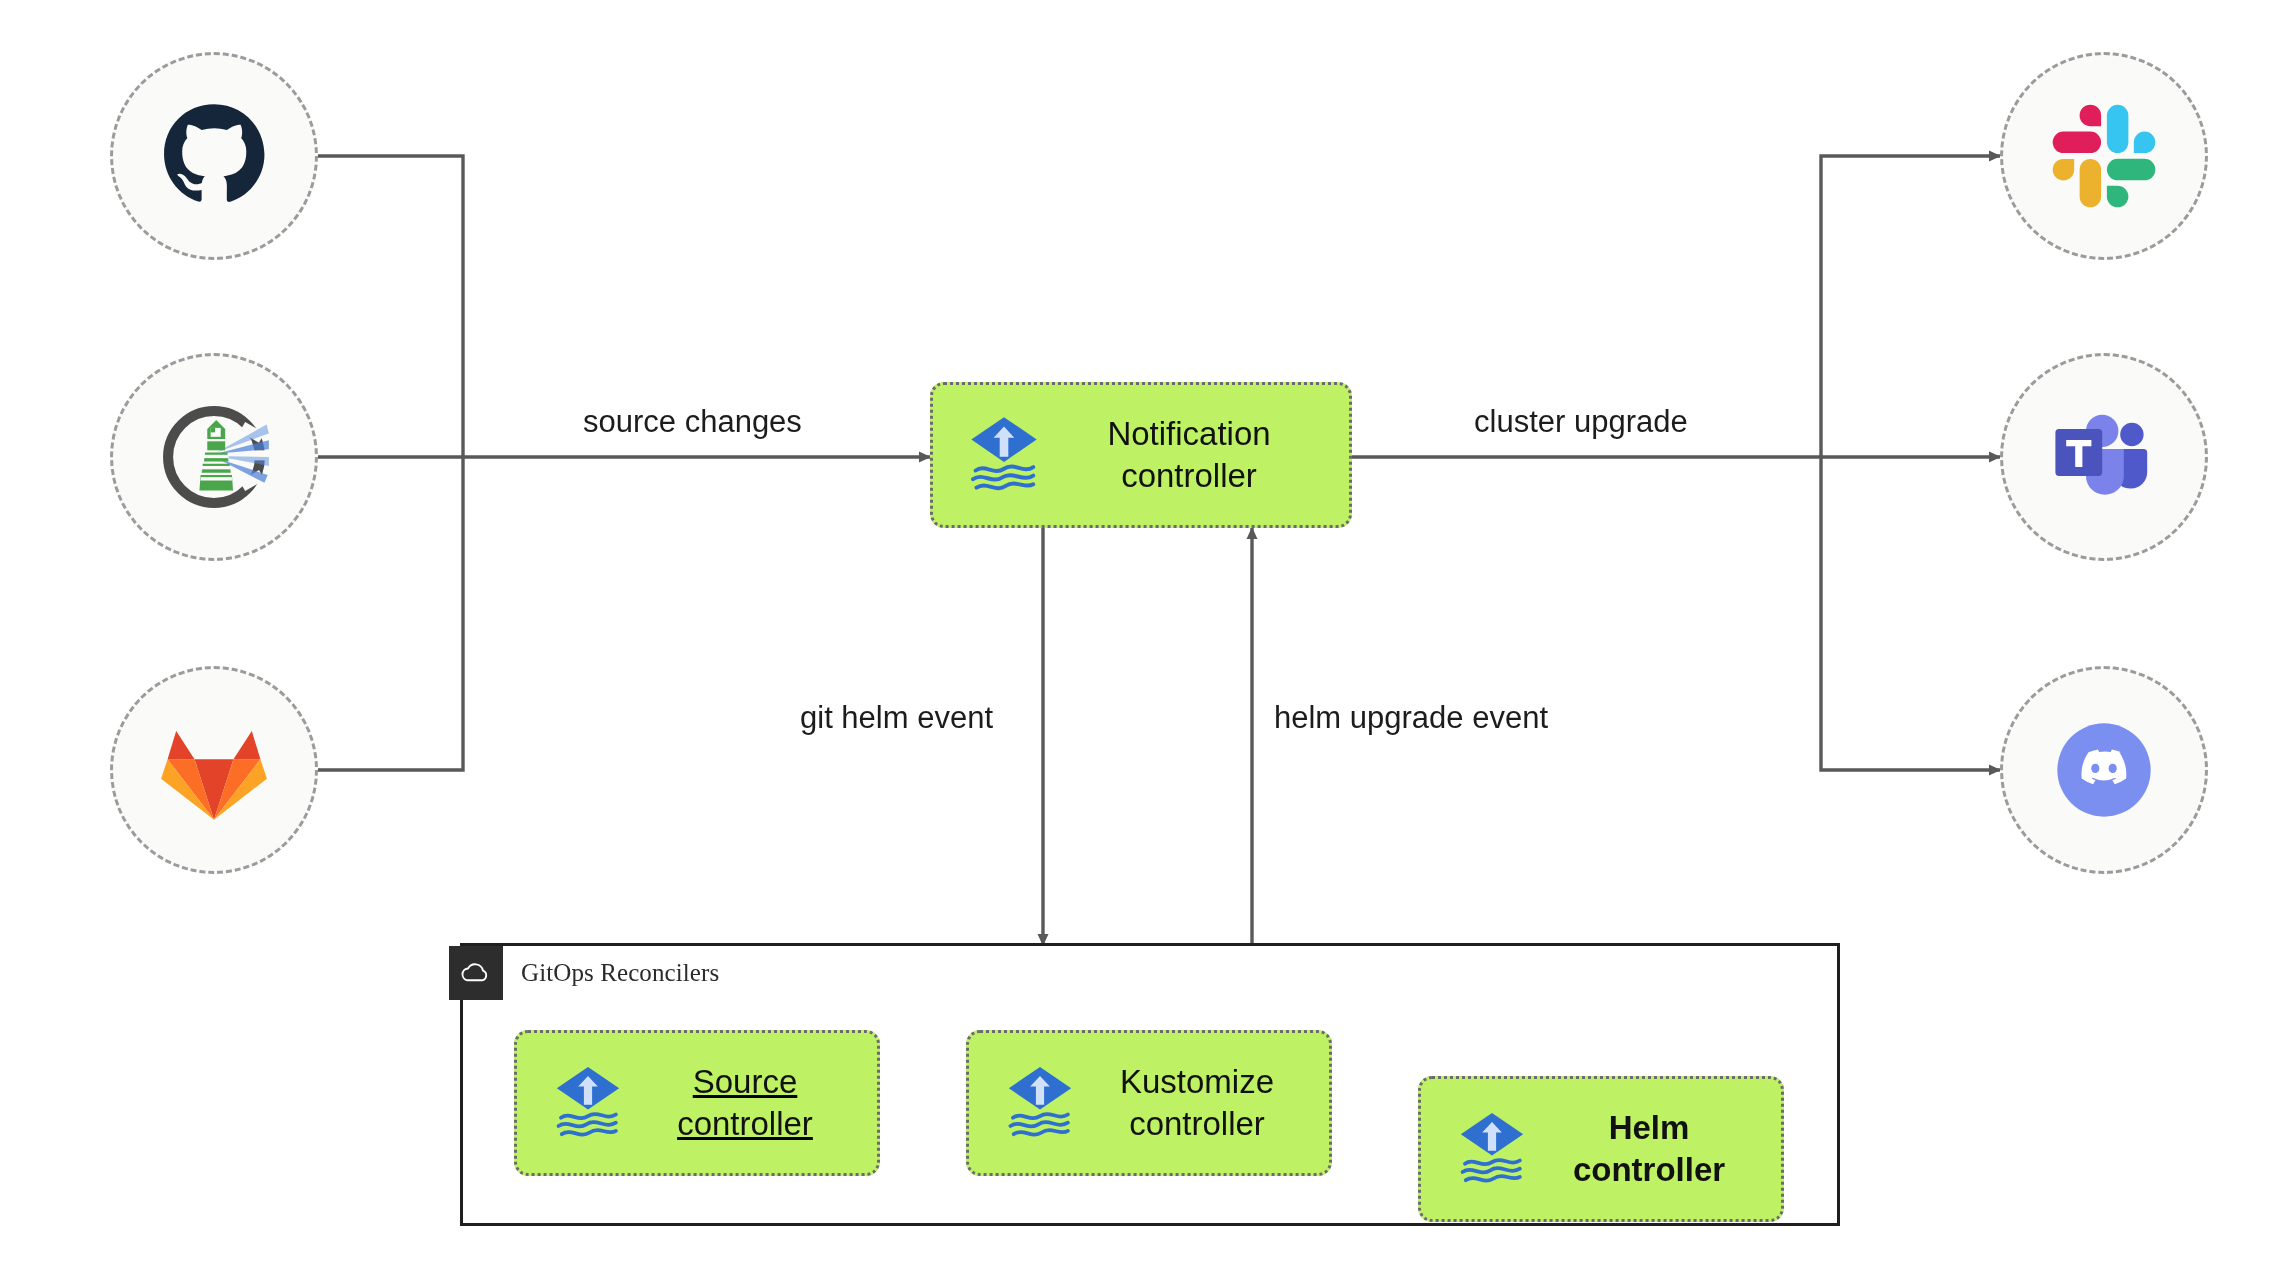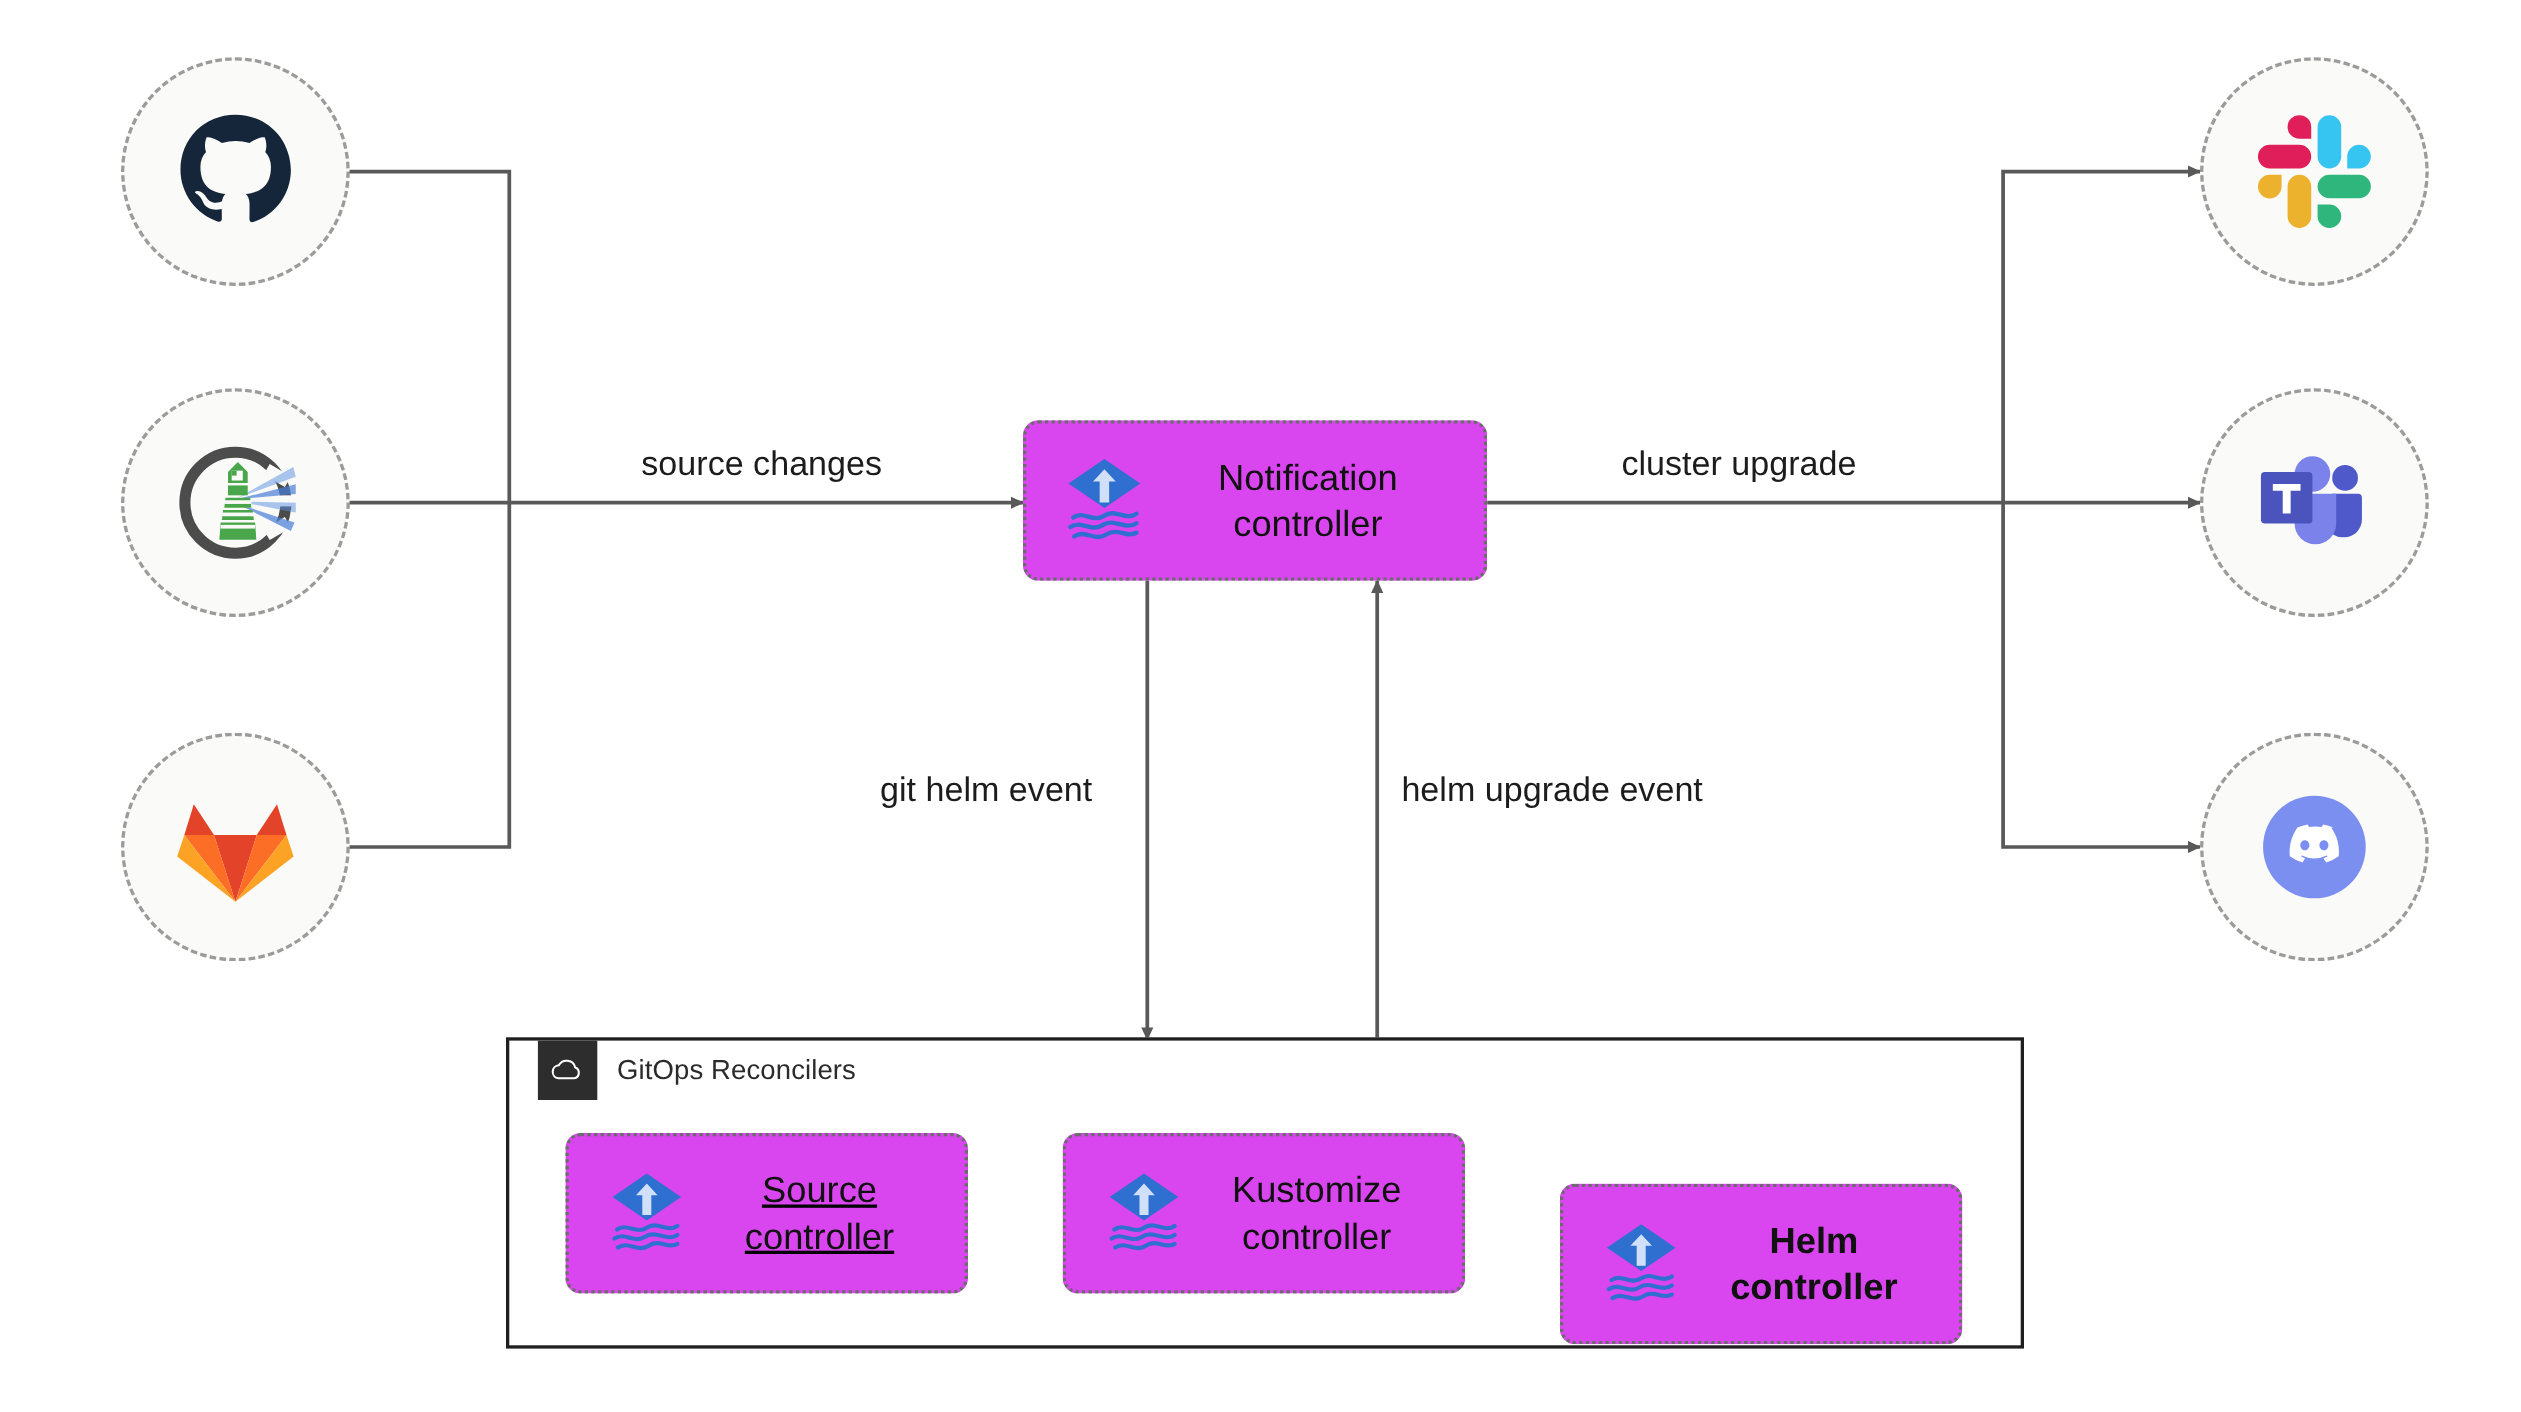--- a/index.html
+++ b/index.html
@@ -42,21 +42,21 @@
   .node-circle .glyph {
     width: 62%;
     height: 62%;
     display: flex;
     align-items: center;
     justify-content: center;
   }
   
   .ctrl-box {
     position: absolute;
-    background: #d946ef;
+    background: #bef264;
     border: 3px dotted #6b6b6b;
     border-radius: 14px;
     box-sizing: border-box;
     display: flex;
     align-items: center;
     justify-content: flex-start;
   }
   .ctrl-box .ctrl-icon {
     flex: 0 0 auto;
     margin-left: 26px;
@@ -260,21 +260,21 @@
           <path d="M18,88 C30,80 40,94 52,86 C64,78 74,90 84,84"></path>
         </g>
       </svg>
     </span>
     <span class="ctrl-label">Notification
 controller</span>
   </div>
 
   <div class="group-box" style="left:460px; top:943px; width:1380px; height:283px;"></div>
 
-  <div class="group-header" style="left:489px; top:946px; width:460px; height:54px;">
+  <div class="group-header" style="left:449px; top:946px; width:460px; height:54px;font-family:Liberation Serif, serif;">
     <span class="group-badge">
       <svg viewBox="0 0 40 26" width="34" height="23" aria-hidden="true">
         <path fill="none" stroke="#ffffff" stroke-width="2.2" stroke-linejoin="round" d="M10,21 a7,7 0 0 1 0.6,-13.9 a9.5,9.5 0 0 1 17.6,2.4 a6,6 0 0 1 -1.2,11.5 z"></path>
       </svg>
     </span>
     <span class="group-title">GitOps Reconcilers</span>
   </div>
 
   <div class="ctrl-box" style="left:514px; top:1030px; width:366px; height:146px;text-decoration:underline;">
     <span class="ctrl-icon">

